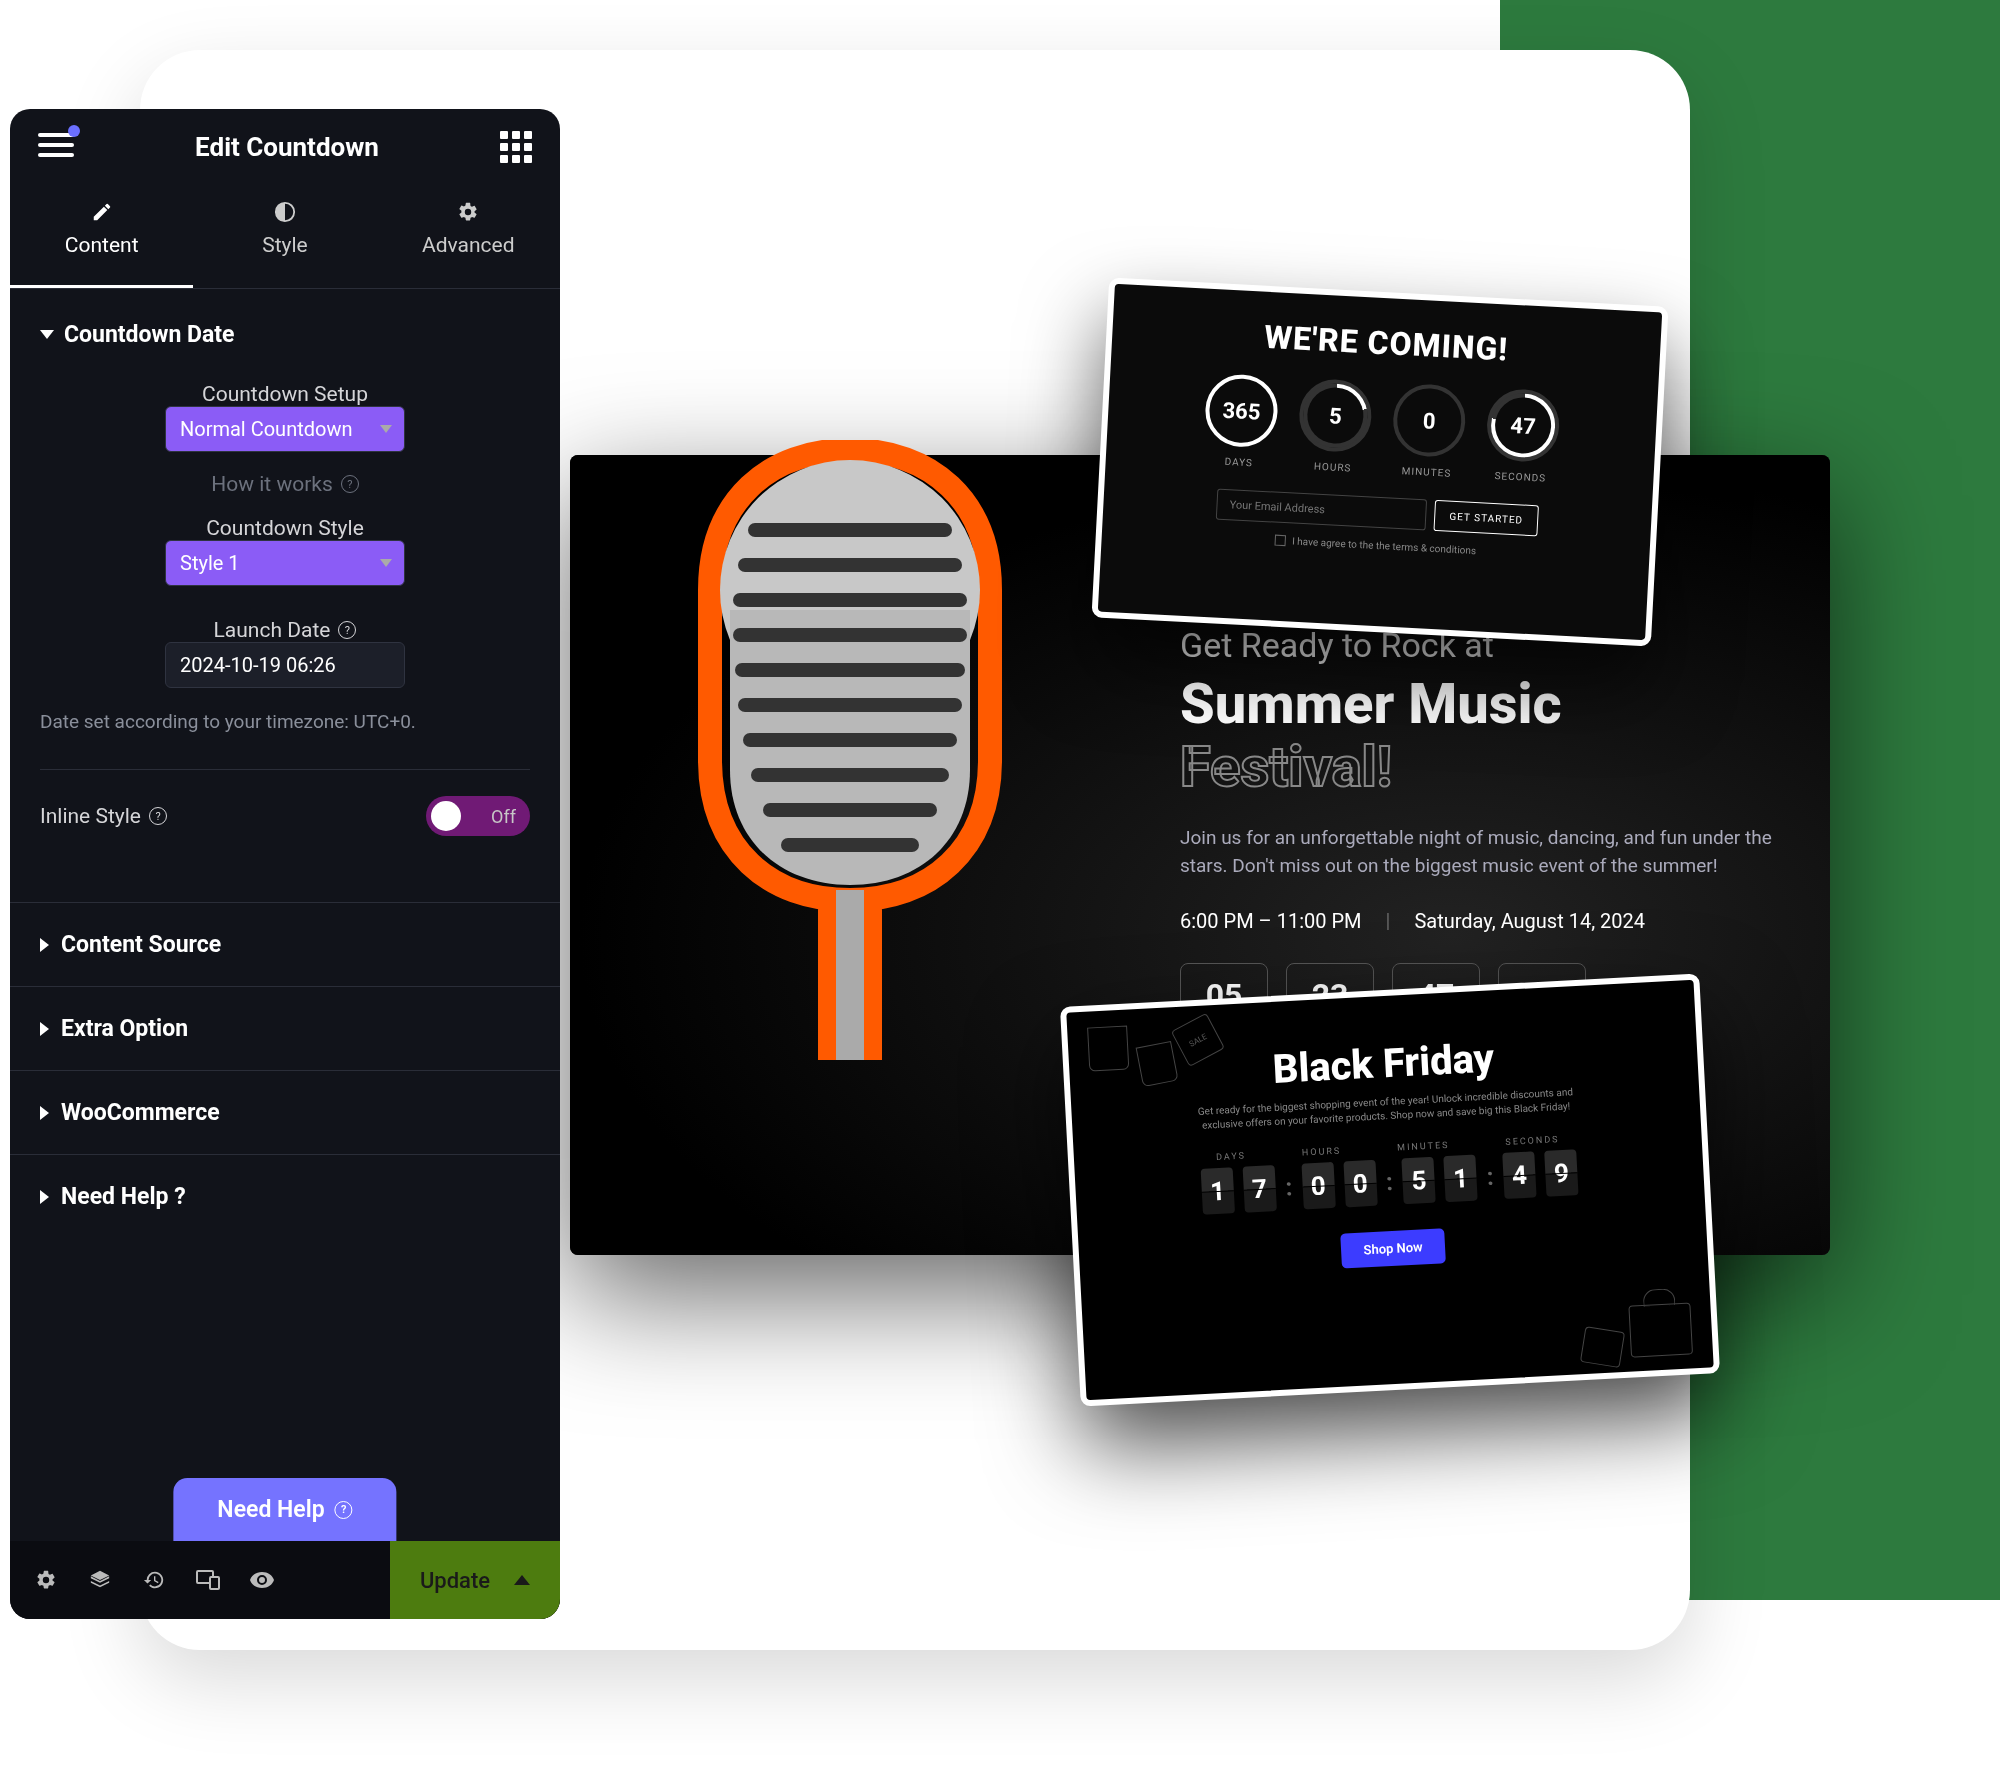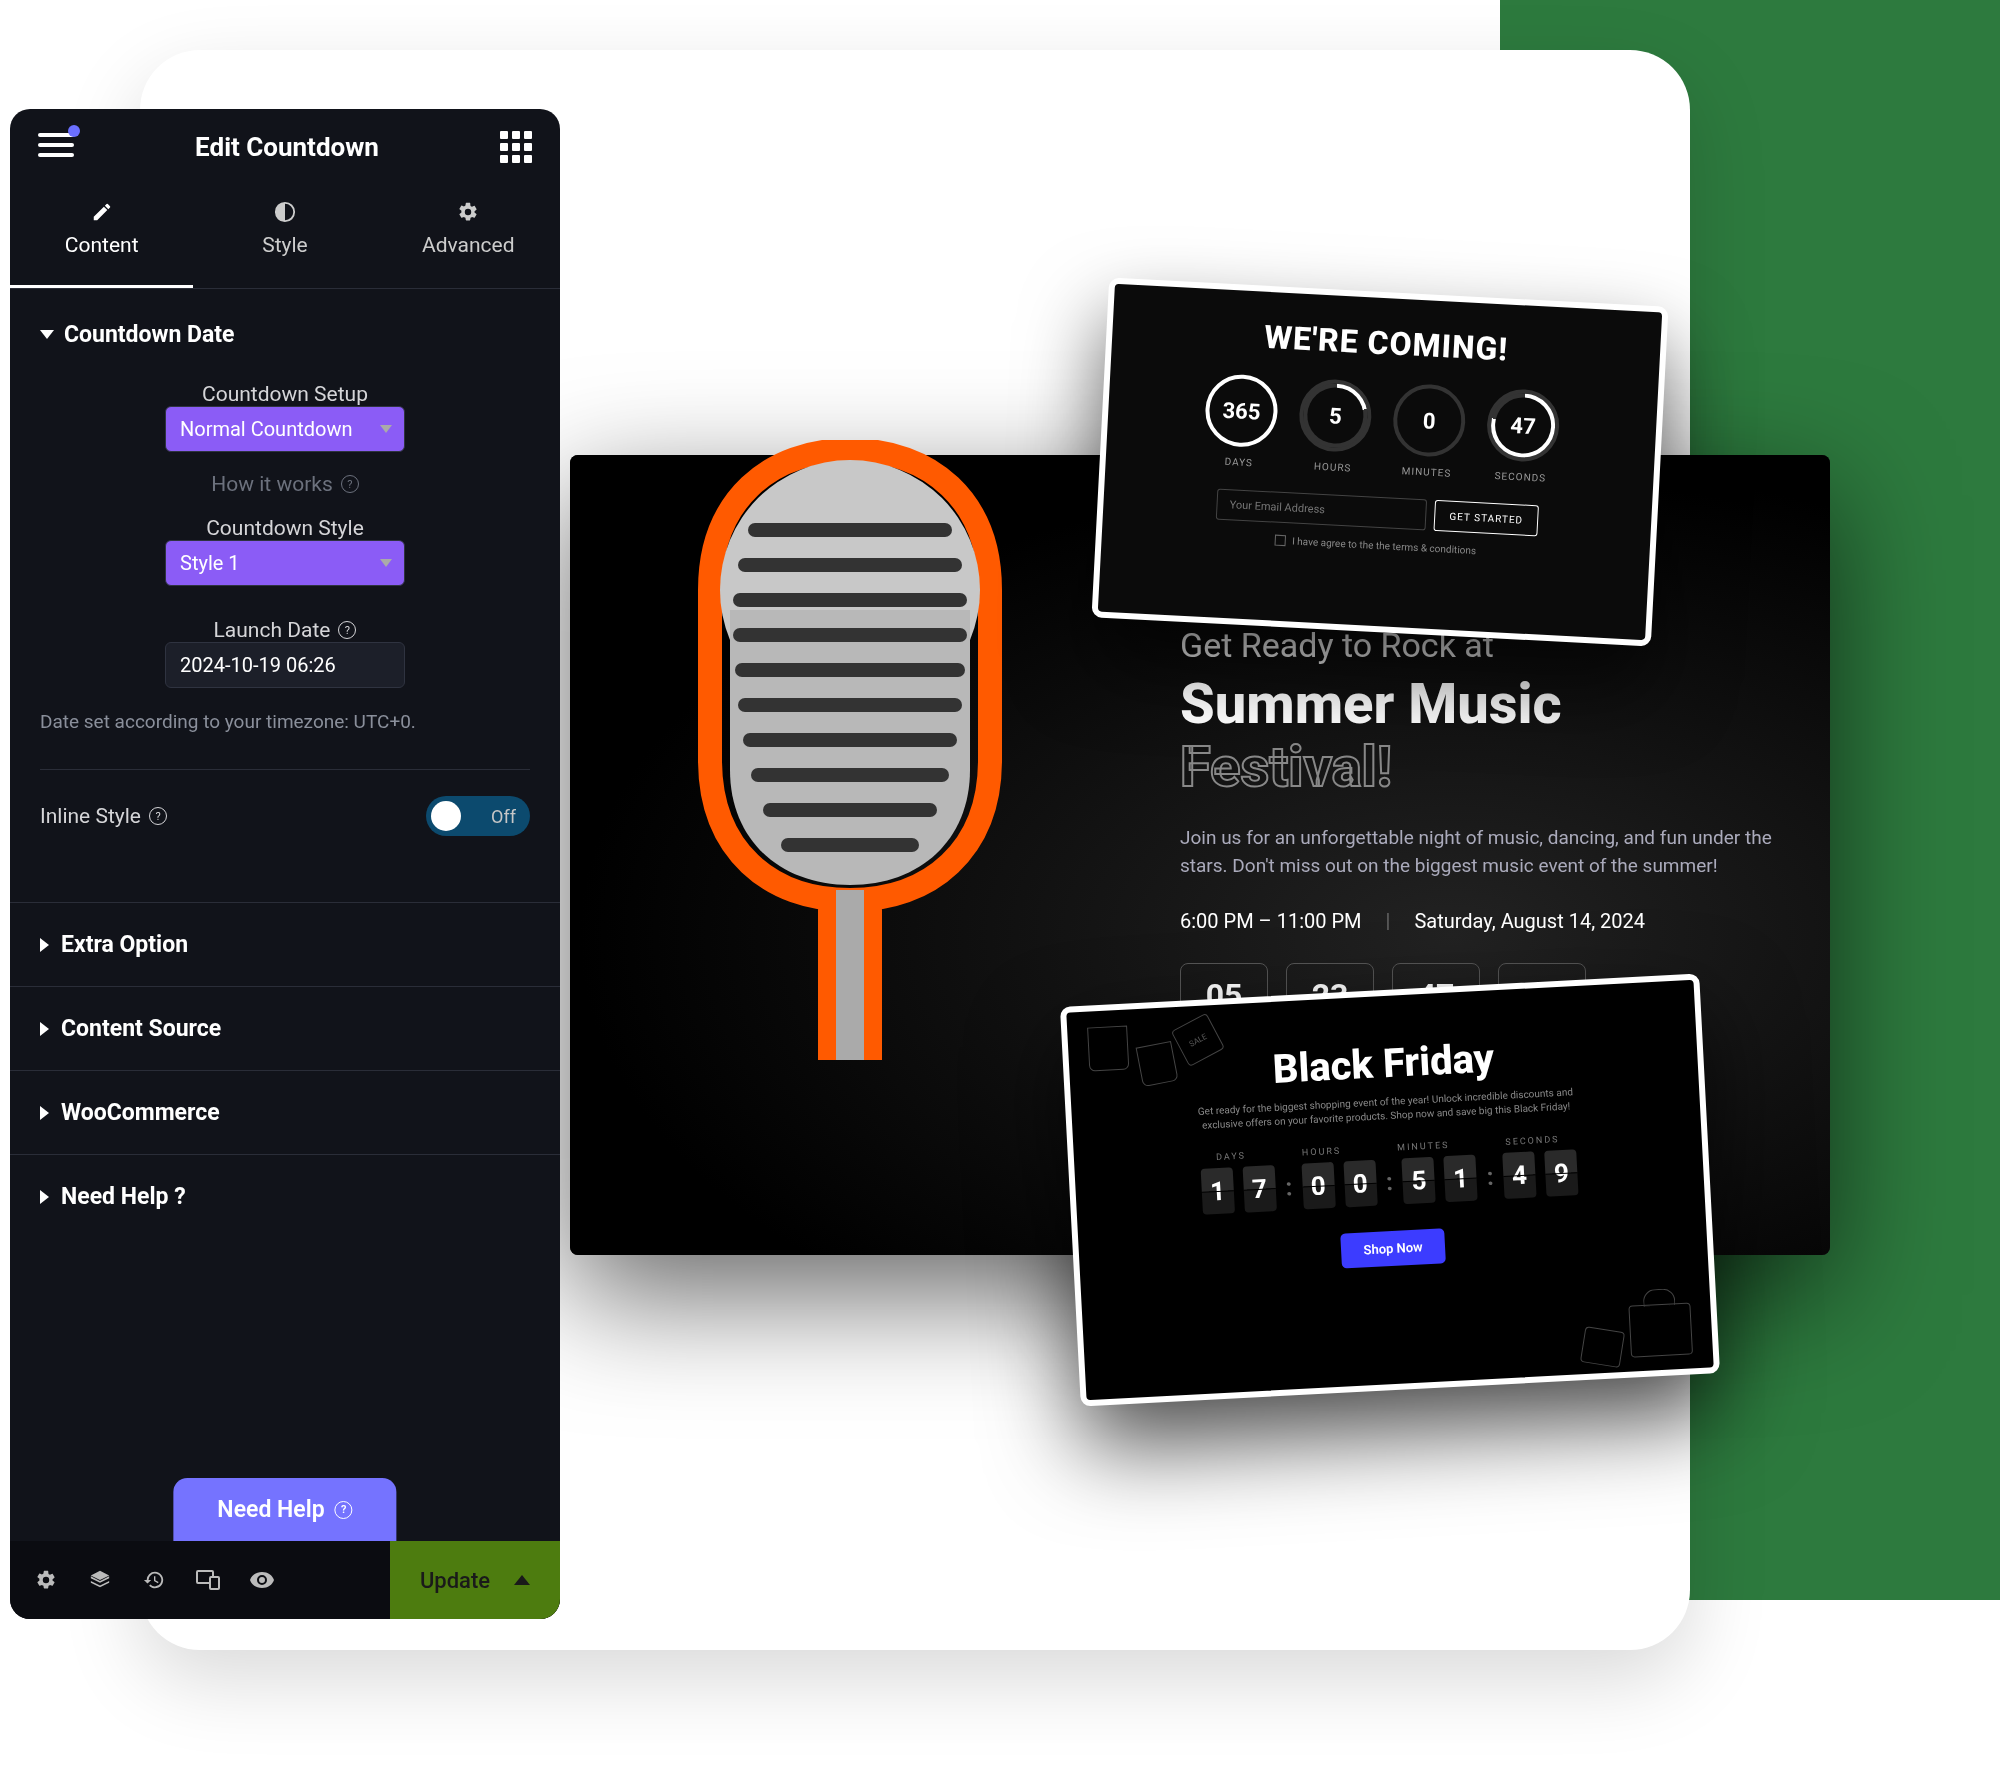--- a/index.html
+++ b/index.html
@@ -40,21 +40,21 @@
 .help-circ { width:18px; height:18px; border:1.5px solid currentColor; border-radius:50%; display:inline-flex; align-items:center; justify-content:center; font-size:11px; }
 
 .select { background:#8b5cf6; border:1px solid #2f3340; border-radius:6px; padding:10px 38px 10px 14px; font-size:20px; color:#fff; min-width:240px; position:relative; cursor:pointer; }
 .select::after { content:""; position:absolute; right:12px; top:50%; width:0; height:0; border-left:6px solid transparent; border-right:6px solid transparent; border-top:8px solid #aaa; transform:translateY(-50%); }
 .text-input { background:#1c1f29; border:1px solid #2f3340; border-radius:6px; padding:10px 14px; font-size:20px; color:#fff; min-width:240px; }
 
 .note { font-size:19px; color:#8a8f9b; padding:6px 30px 26px; }
 .divider { height:1px; background:#2a2d38; margin:10px 30px 0; }
 
 .toggle-row { display:flex; align-items:center; justify-content:space-between; padding:26px 30px; }
-.toggle { width:104px; height:40px; background:#0c4a6e; border-radius:30px; position:relative; cursor:pointer; display:flex; align-items:center; }
+.toggle { width:104px; height:40px; background:#701a75; border-radius:30px; position:relative; cursor:pointer; display:flex; align-items:center; }
 .toggle-knob { width:30px; height:30px; background:#fff; border-radius:50%; position:absolute; left:5px; }
 .toggle-text { position:absolute; right:14px; font-size:18px; color:#c7c7c7; }
 
 .collapsed { padding:28px 30px; border-top:1px solid #2a2d38; display:flex; align-items:center; gap:12px; cursor:pointer; font-size:23px; font-weight:700; }
 
 .help-pill { position:absolute; bottom:78px; left:50%; transform:translateX(-50%); background:#7573ff; color:#fff; padding:18px 44px; border-radius:14px 14px 0 0; font-size:23px; font-weight:600; display:flex; align-items:center; gap:10px; }
 
 .editor-footer { height:78px; background:#0b0c11; display:flex; align-items:center; }
 .foot-icons { display:flex; gap:6px; padding:0 12px; flex:1; }
 .foot-icon { width:48px; height:48px; display:flex; align-items:center; justify-content:center; color:#bbb; cursor:pointer; }
@@ -213,25 +213,25 @@
       <div class="toggle">
         <div class="toggle-knob"></div>
         <span class="toggle-text">Off</span>
       </div>
     </div>
 
     <div style="height:40px;"></div>
 
     <div class="collapsed">
       <div class="chev right"></div>
-      <span>Extra Option</span>
+      <span>Content Source</span>
     </div>
     <div class="collapsed">
       <div class="chev right"></div>
-      <span>Content Source</span>
+      <span>Extra Option</span>
     </div>
     <div class="collapsed">
       <div class="chev right"></div>
       <span>WooCommerce</span>
     </div>
     <div class="collapsed">
       <div class="chev right"></div>
       <span>Need Help ?</span>
     </div>
   </div>

